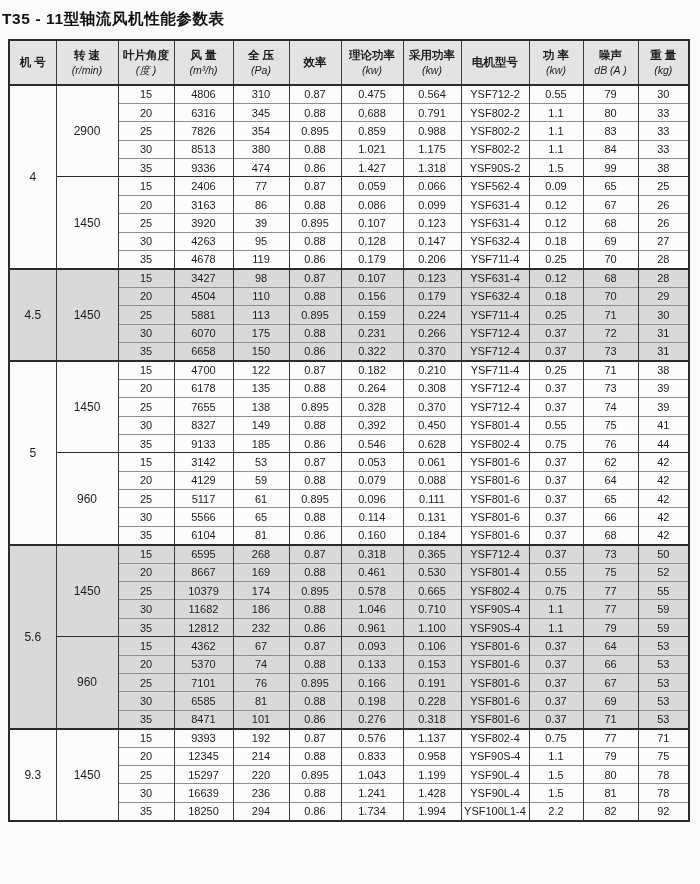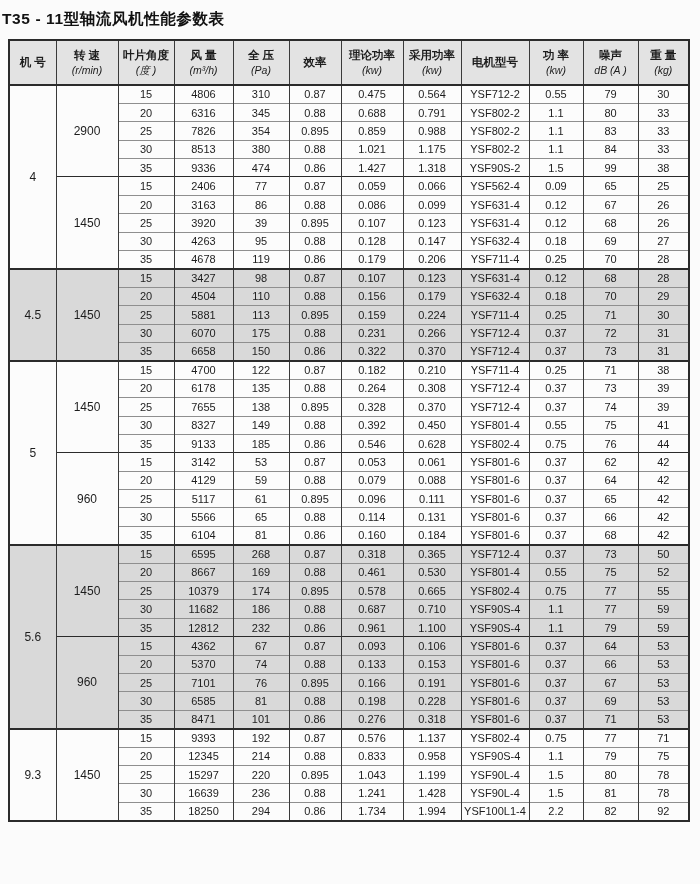--- a/index.html
+++ b/index.html
@@ -453,21 +453,21 @@
         <td>YSF802-4</td>
         <td>0.75</td>
         <td>77</td>
         <td>55</td>
       </tr>
       <tr class="shaded">
         <td>30</td>
         <td>11682</td>
         <td>186</td>
         <td>0.88</td>
-        <td>0.687</td>
+        <td>1.046</td>
         <td>0.710</td>
         <td>YSF90S-4</td>
         <td>1.1</td>
         <td>77</td>
         <td>59</td>
       </tr>
       <tr class="shaded">
         <td>35</td>
         <td>12812</td>
         <td>232</td>

